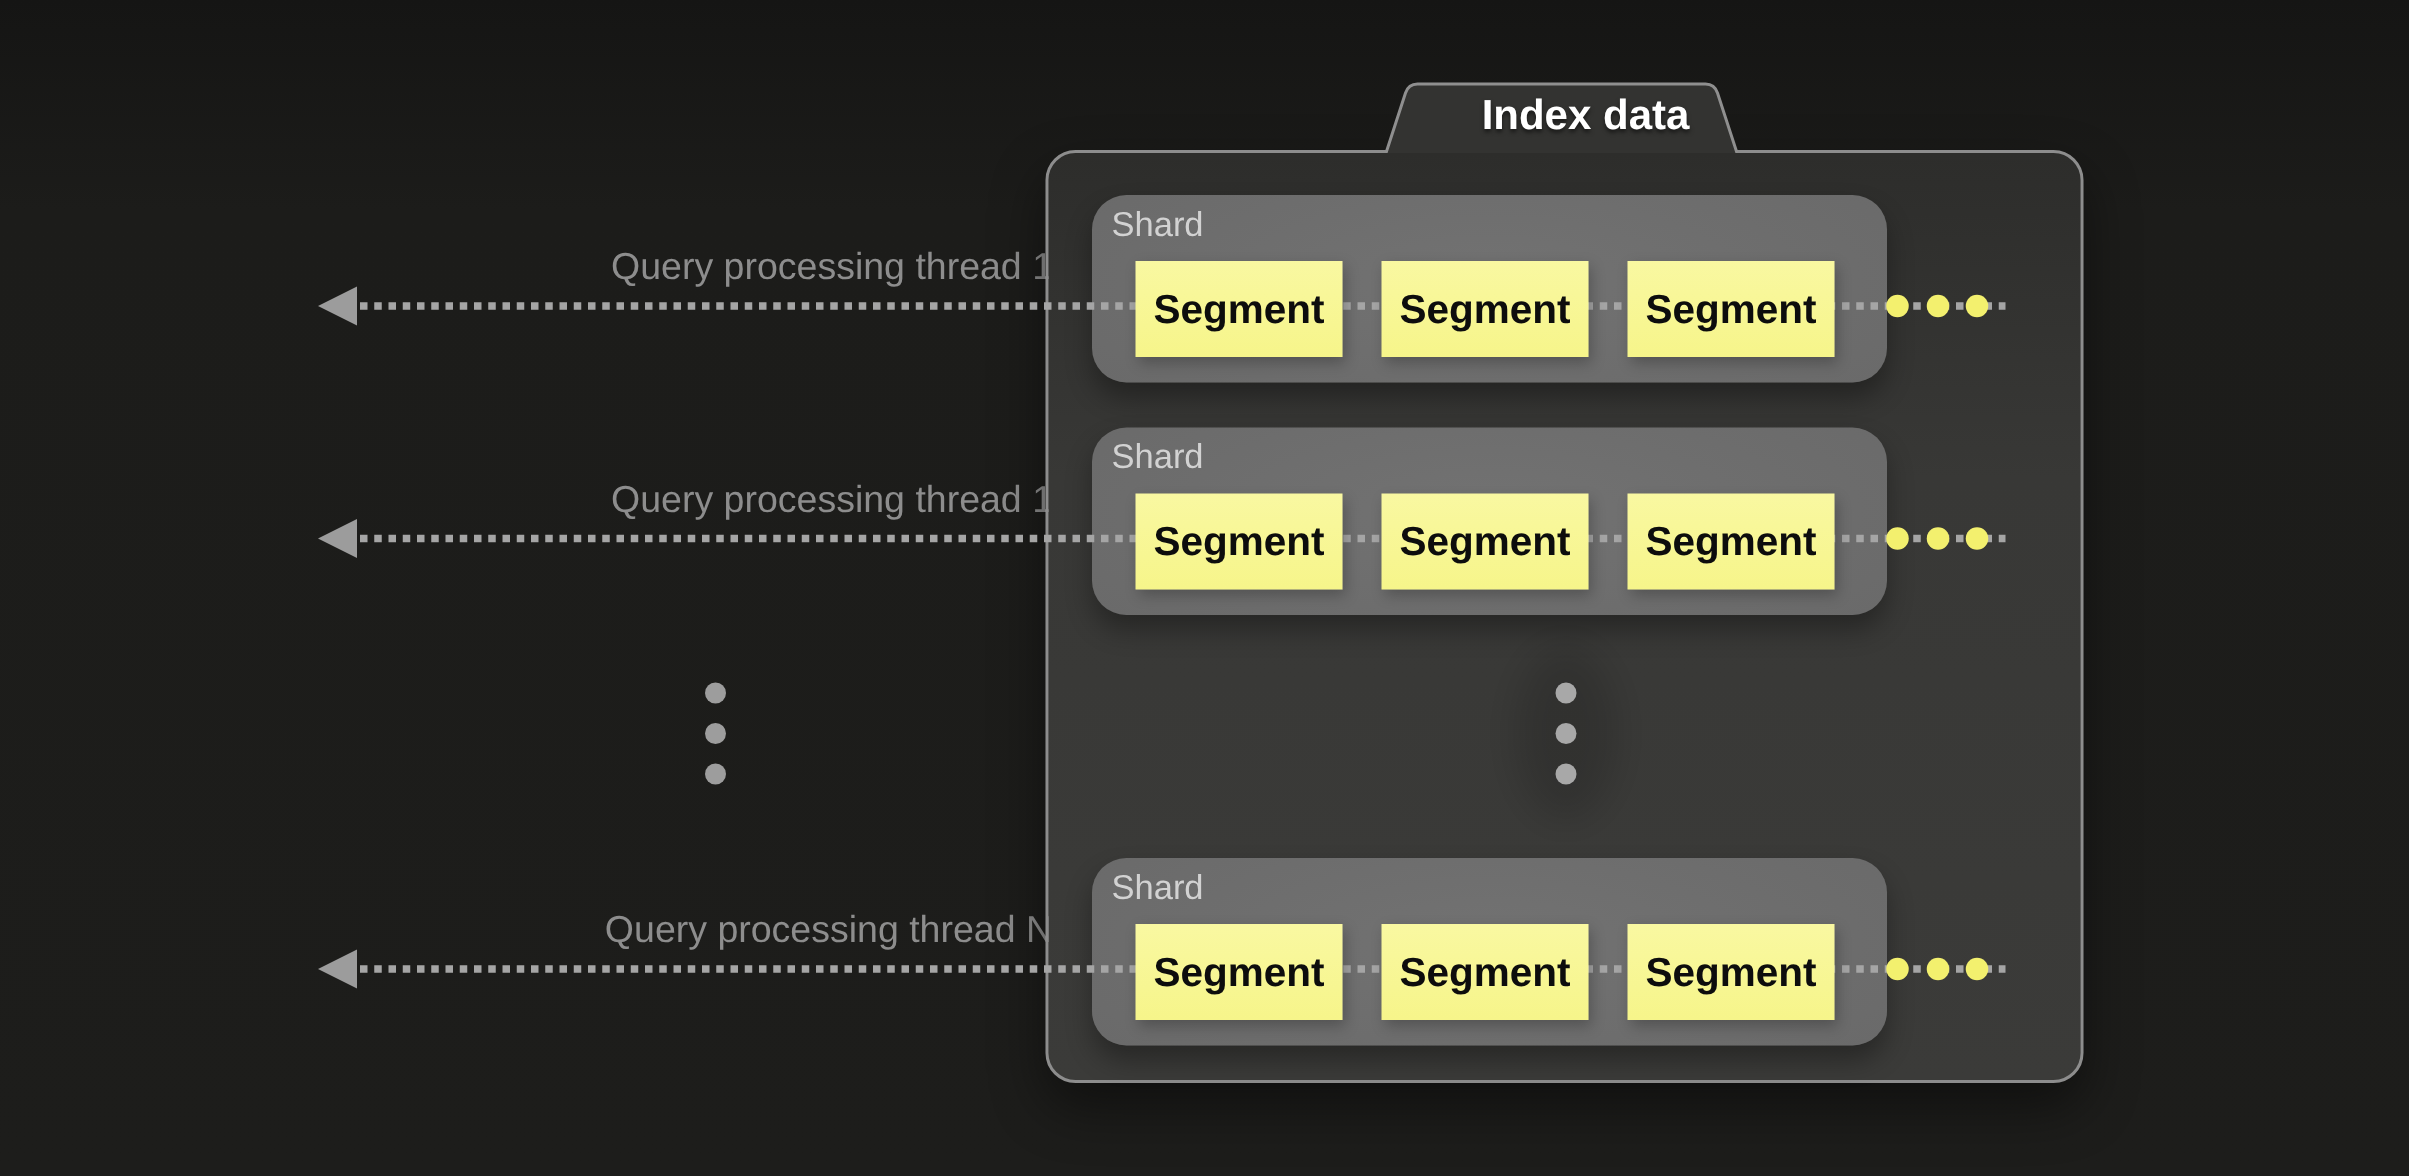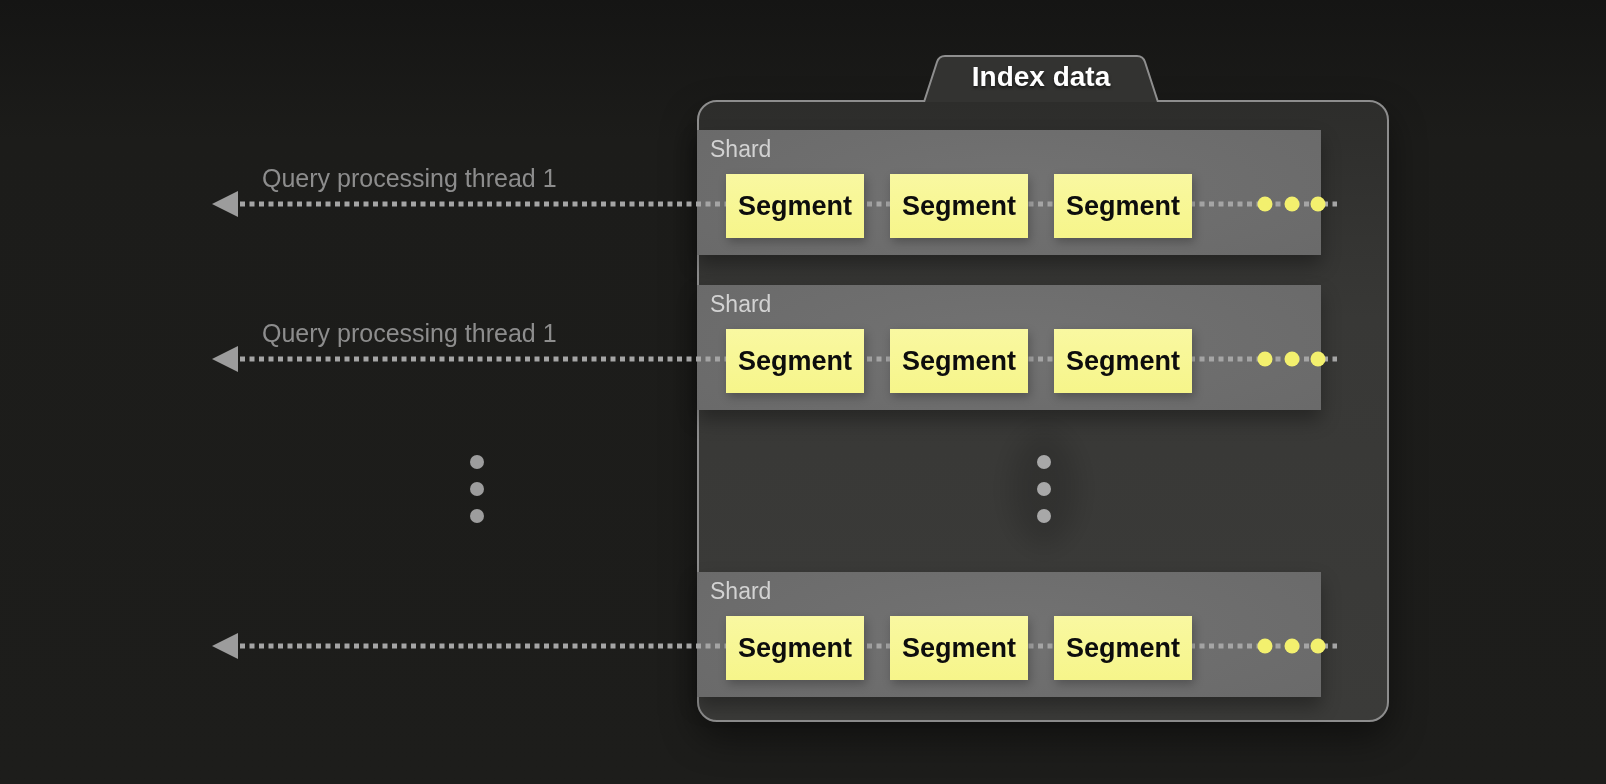--- a/index.html
+++ b/index.html
@@ -11,56 +11,58 @@
   
   .index-box{
     position:absolute;left:697px;top:100px;width:692px;height:622px;
     box-sizing:border-box;border:2px solid #8d8d8d;border-radius:20px;
     background:linear-gradient(180deg,#2d2d2b 0%,#383836 35%,#3b3b39 100%);
     box-shadow:0 16px 36px rgba(0,0,0,0.45);
   }
   .tab{position:absolute;left:923px;top:54px;width:236px;height:48px;}
   .tab svg{position:absolute;left:0;top:0;}
   .tab-text{
-    position:absolute;left:0;top:0;width:236px;height:48px;line-height:46px;
+    position:absolute;left:16px;top:0;width:236px;height:48px;line-height:46px;
     text-align:center;color:#ffffff;font-size:28px;font-weight:600;
     text-shadow:0 2px 3px rgba(0,0,0,0.55);
   }
   
   .shard{
-    position:absolute;left:697px;width:624px;height:125px;
+    position:absolute;left:728px;width:530px;height:125px;
     background:radial-gradient(95% 135% at 50% 45%,#727272 0%,#6a6a6a 65%,#616161 100%);
     box-shadow:0 10px 18px rgba(0,0,0,0.32);
+    border-radius:23px;
   }
   .shard-label{
     position:absolute;left:13px;top:6px;font-size:23px;color:#d2d2d2;
   }
   .segment{
     position:absolute;top:44px;width:138px;height:64px;z-index:3;
     background:linear-gradient(180deg,#f9f8a1 0%,#f6f58a 100%);
     color:#0d0d0d;font-size:27px;display:flex;align-items:center;justify-content:center;
     box-shadow:2px 4px 9px rgba(0,0,0,0.25);
     font-weight:bold;
   }
   .seg-1{left:29px}.seg-2{left:193px}.seg-3{left:357px}
   
   .thread-label{
-    position:absolute;left:262px;width:440px;text-align:left;
+    position:absolute;left:262px;width:440px;text-align:right;
     font-size:25px;color:#8d8d8d;
   }
   .tl-1{top:164px}.tl-2{top:319px}.tl-3{top:606px}
   .overlay{position:absolute;left:0;top:0;}
 </style>
 </head>
 <body>
 
 <div class="stage">
 
   <div class="thread-label tl-1">Query processing thread 1</div>
   <div class="thread-label tl-2">Query processing thread 1</div>
+  <div class="thread-label tl-3">Query processing thread N</div>
 
   <div class="index-box"></div>
 
   <div class="tab">
     <svg width="236" height="48" viewBox="0 0 236 48">
       <path d="M1,48 L14,8 Q16,2 22,2 L214,2 Q220,2 222,8 L235,48 Z" fill="#333331" stroke="none"></path>
       <path d="M1,48 L14,8 Q16,2 22,2 L214,2 Q220,2 222,8 L235,48" fill="none" stroke="#8f8f8f" stroke-width="2" stroke-linejoin="round"></path>
     </svg>
     <div class="tab-text">Index data</div>
   </div>

